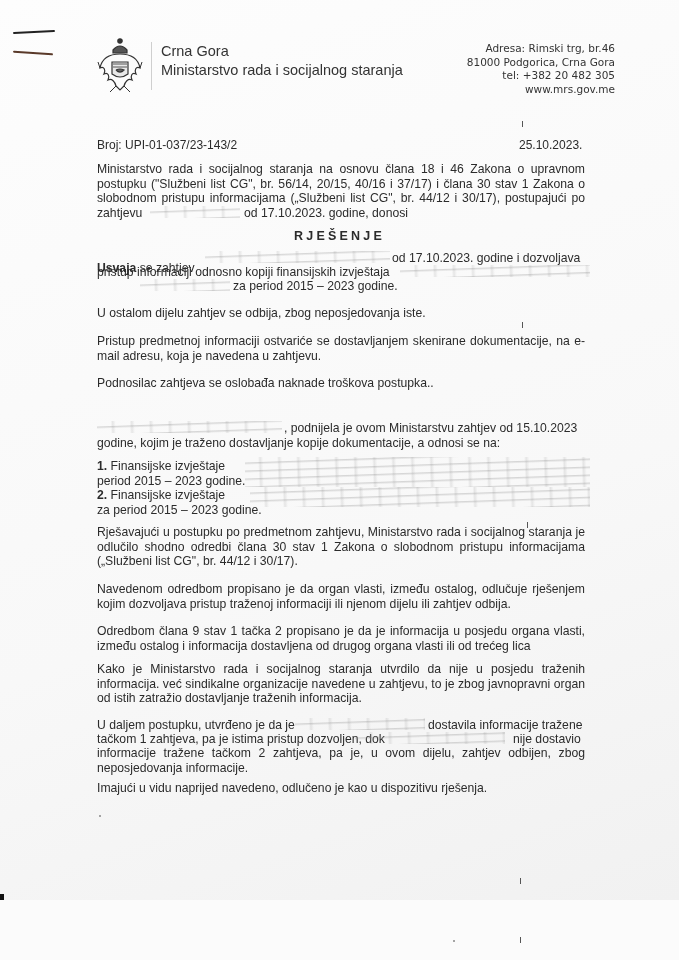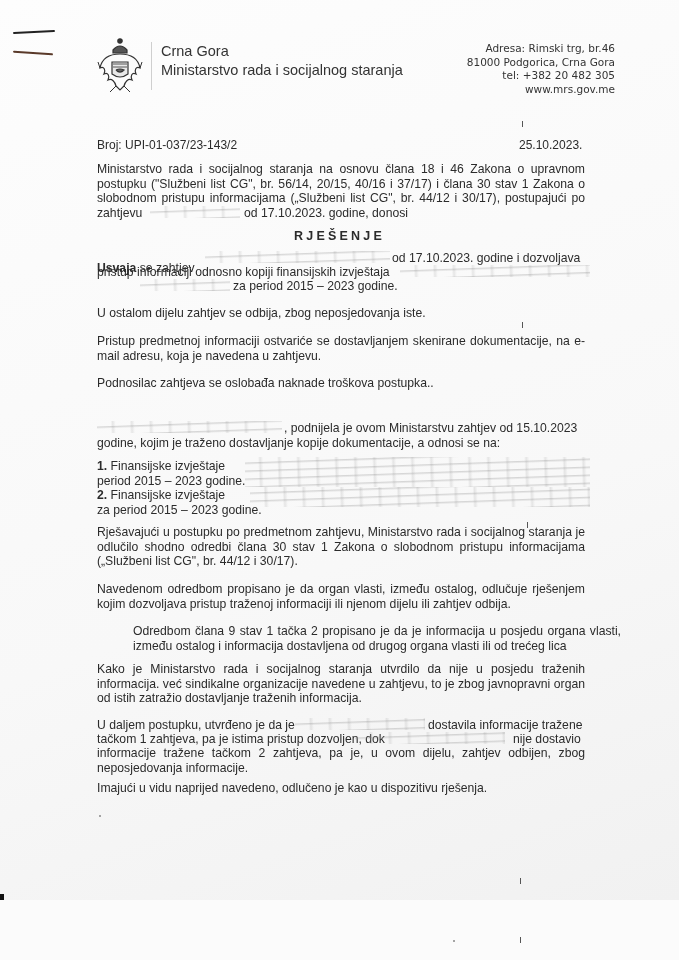--- a/index.html
+++ b/index.html
@@ -114,21 +114,21 @@
     <span>period 2015 – 2023 godine.</span><br>
     <span class="bold">2.</span><span> Finansijske izvještaje</span><br>
     <span>za period 2015 – 2023 godine.</span>
   </div>
   <div class="redact-block" style="left:245px; top:457px; width:345px; height:30px;"></div>
   <div class="redact-block" style="left:250px; top:487px; width:340px; height:20px;"></div>
 
   <div class="tick" style="left:527px; top:522px;"></div>
   <div class="para" style="top:525px;">Rješavajući u postupku po predmetnom zahtjevu, Ministarstvo rada i socijalnog staranja je odlučilo shodno odredbi člana 30 stav 1 Zakona o slobodnom pristupu informacijama („Službeni list CG", br. 44/12 i 30/17).</div>
   <div class="para" style="top:582px;">Navedenom odredbom propisano je da organ vlasti, između ostalog, odlučuje rješenjem kojim dozvoljava pristup traženoj informaciji ili njenom dijelu ili zahtjev odbija.</div>
-  <div class="para" style="top:624px;margin-left:36px;">Odredbom člana 9 stav 1 tačka 2 propisano je da je informacija u posjedu organa vlasti, između ostalog i informacija dostavljena od drugog organa vlasti ili od trećeg lica</div>
+  <div class="para" style="top:624px;">Odredbom člana 9 stav 1 tačka 2 propisano je da je informacija u posjedu organa vlasti, između ostalog i informacija dostavljena od drugog organa vlasti ili od trećeg lica</div>
   <div class="para" style="top:662px;">Kako je Ministarstvo rada i socijalnog staranja utvrdilo da nije u posjedu traženih informacija. već sindikalne organizacije navedene u zahtjevu, to je zbog javnopravni organ od istih zatražio dostavljanje traženih informacija.</div>
 
   <div class="para left" style="top:718px;">U daljem postupku, utvrđeno je da je</div>
   <div class="redact-block" style="left:295px; top:718px; width:130px; height:12px;"></div>
   <div class="para left" style="top:718px; left:428px; width:160px;">dostavila informacije tražene</div>
   <div class="para left" style="top:732px;">tačkom 1 zahtjeva, pa je istima pristup dozvoljen, dok</div>
   <div class="redact-block" style="left:355px; top:732px; width:150px; height:12px;"></div>
   <div class="para left" style="top:732px; left:513px; width:80px;">nije dostavio</div>
   <div class="para" style="top:746px;">informacije tražene tačkom 2 zahtjeva, pa je, u ovom dijelu, zahtjev odbijen, zbog neposjedovanja informacije.</div>
 

